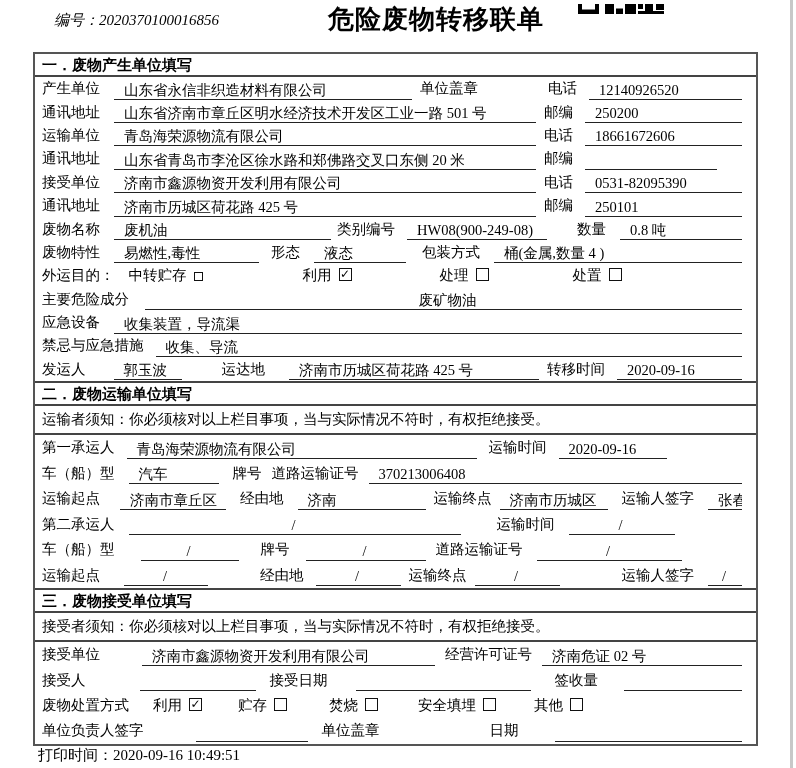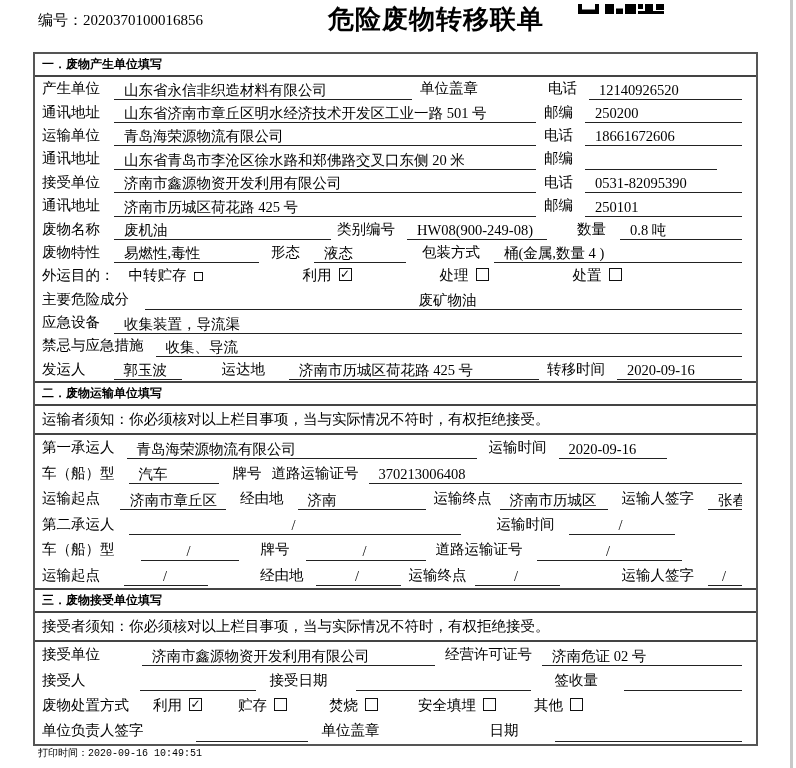--- a/index.html
+++ b/index.html
@@ -1,37 +1,37 @@
 <!DOCTYPE html>
 <html><head>
 <meta charset="utf-8">
 <style>
   html,body{margin:0;padding:0;}
   body{
     width:796px;height:768px;position:relative;overflow:hidden;
     background:#ffffff;color:#000;
     font-family:"Liberation Serif","DejaVu Serif",serif;
   }
-  .serial{position:absolute;left:38px;top:11px;font-size:15px;white-space:nowrap;}
+  .serial{position:absolute;left:54px;top:11px;font-size:15px;white-space:nowrap;font-style:italic;}
   .title{
     position:absolute;left:328px;top:2px;margin:0;font-size:26px;font-weight:bold;
     letter-spacing:1px;white-space:nowrap;
     font-family:"Liberation Sans","DejaVu Sans",sans-serif;
   }
   .qr{position:absolute;left:578px;top:0;width:86px;height:10px;}
   .page-edge{position:absolute;left:790px;top:0;width:3px;height:768px;background:#c8c8c8;}
   #form-table{
     position:absolute;left:33px;top:52px;width:725px;
     border:2px solid #555;box-sizing:border-box;background:#fff;
   }
   .sec{border-top:2px solid #444;}
   .sec:first-child{border-top:none;}
   .sec-header{
     height:21px;line-height:21px;border-bottom:2px solid #444;
-    font-weight:bold;font-size:12px;padding-left:7px;
+    font-weight:bold;font-size:15px;padding-left:7px;
     font-family:"Liberation Sans","DejaVu Sans",sans-serif;white-space:nowrap;
   }
   .notice{
     height:27px;line-height:27px;border-bottom:2px solid #444;
     padding-left:7px;font-size:14.5px;white-space:nowrap;
   }
   .frow{display:flex;align-items:center;padding:0 14px 0 7px;font-size:14.5px;}
   .frow.s1{height:23.4px;}
   .frow.s2{height:25.5px;}
   .frow.s3{height:25.4px;}
@@ -46,21 +46,21 @@
   .cb{
     width:13px;height:13px;border:1px solid #111;box-sizing:border-box;
     display:inline-flex;align-items:center;justify-content:center;
     margin-left:7px;flex-shrink:0;position:relative;top:-1px;background:#fff;
   }
   .cb.sm{width:9px;height:9px;top:1px;}
   .chk{
     font-size:12px;font-weight:bold;line-height:1;position:relative;top:-1px;
     font-family:"DejaVu Sans","Liberation Sans",sans-serif;
   }
-  .print-line{position:absolute;left:38px;top:746px;font-size:10px;white-space:nowrap;font-family:Liberation Mono, monospace;}
+  .print-line{position:absolute;left:38px;top:746px;font-size:15px;white-space:nowrap;}
 </style>
 </head>
 <body>
 
 <div class="serial"><span>编号：</span><span>2020370100016856</span></div>
 
 <h1 class="title">危险废物转移联单</h1>
 
 <div class="qr">
   <svg width="86" height="10" viewBox="0 0 86 10" xmlns="http://www.w3.org/2000/svg">

